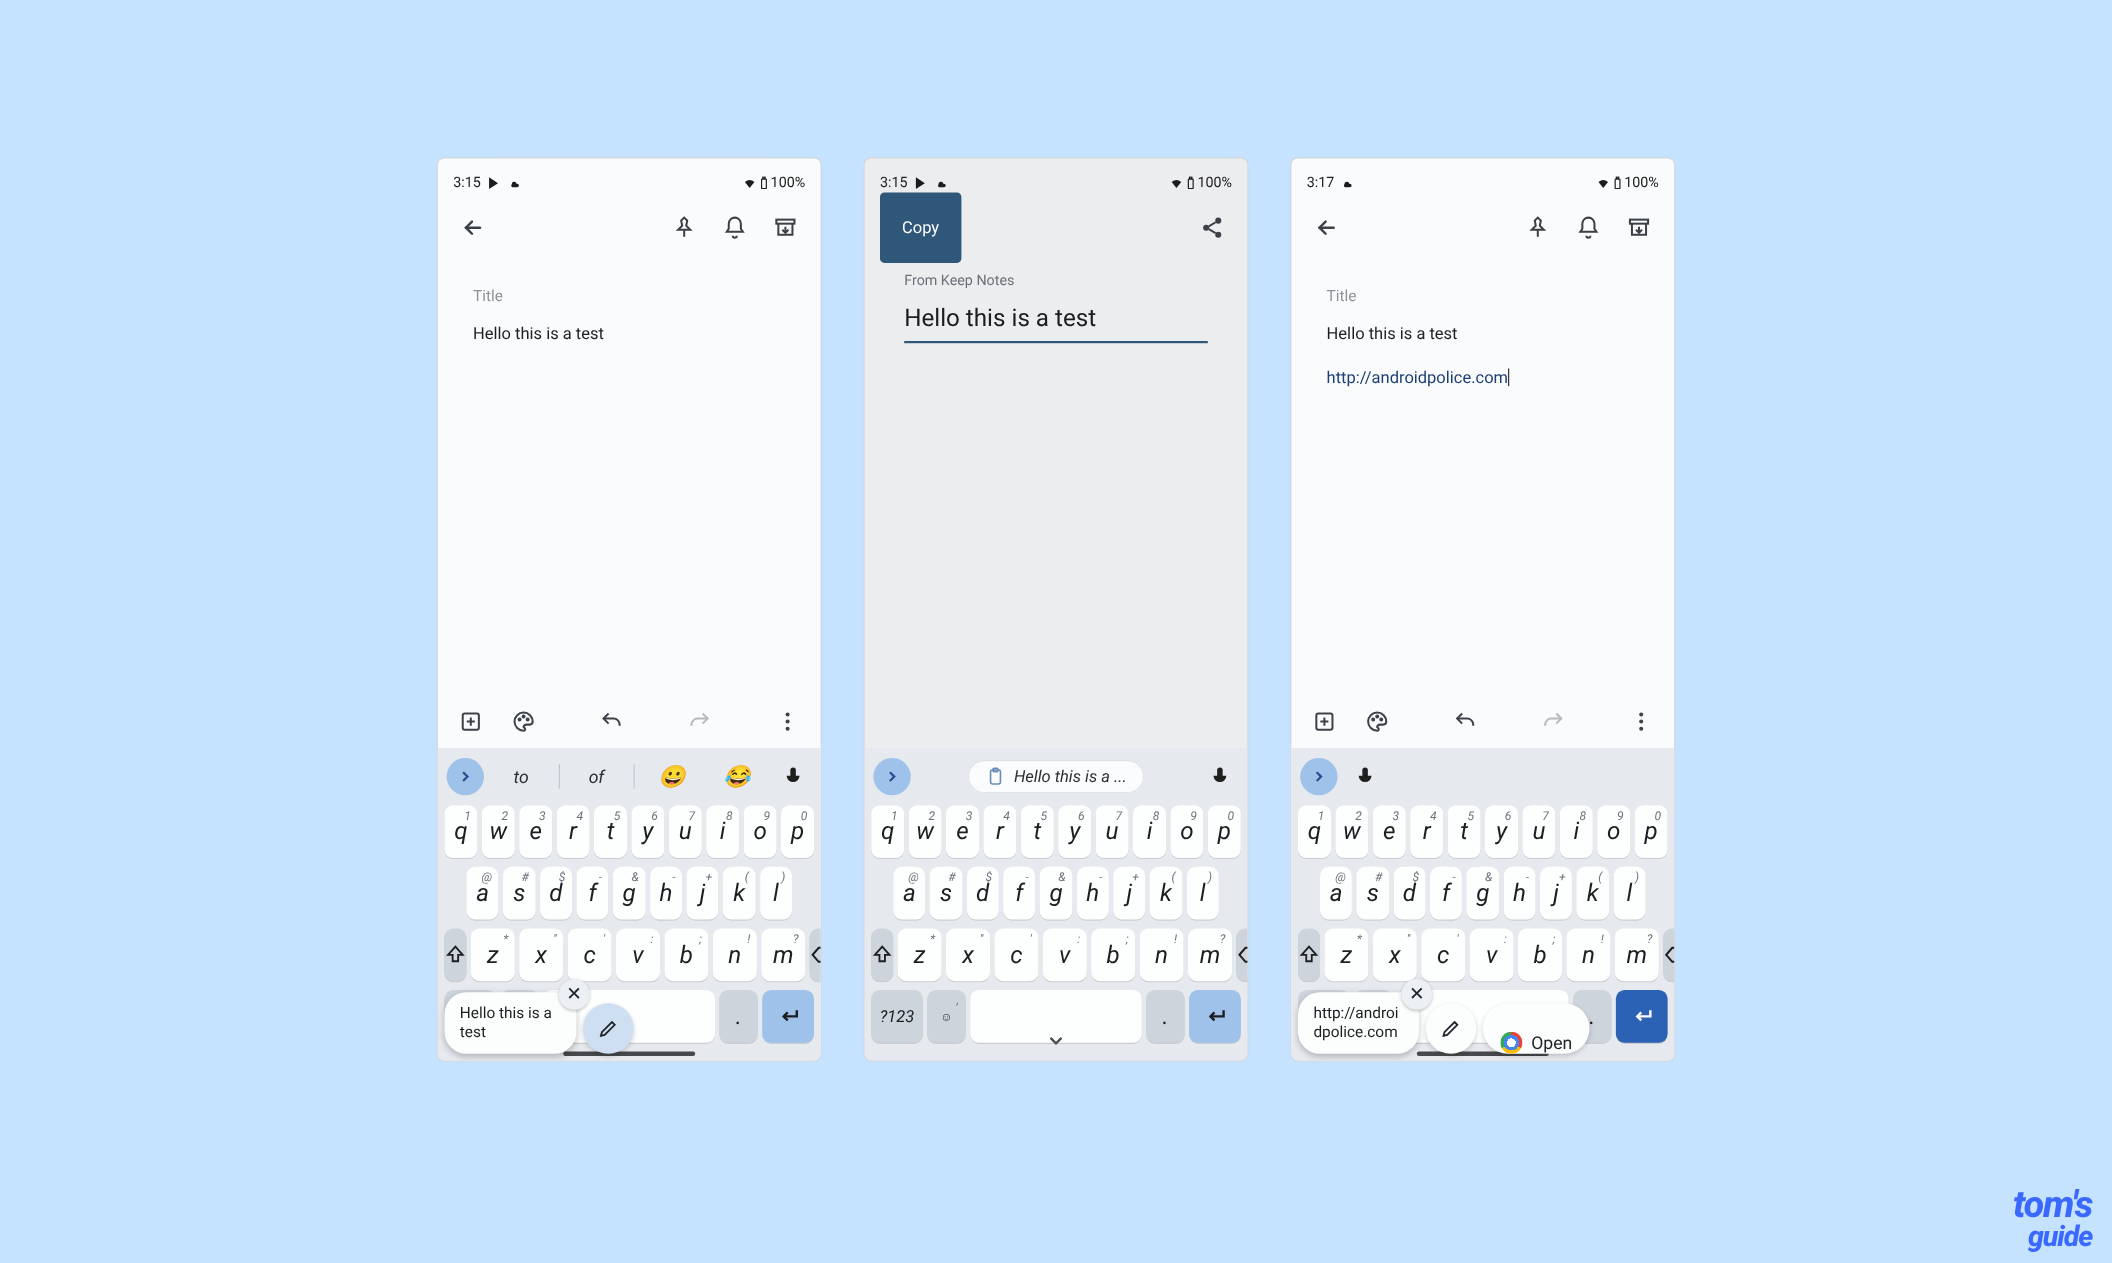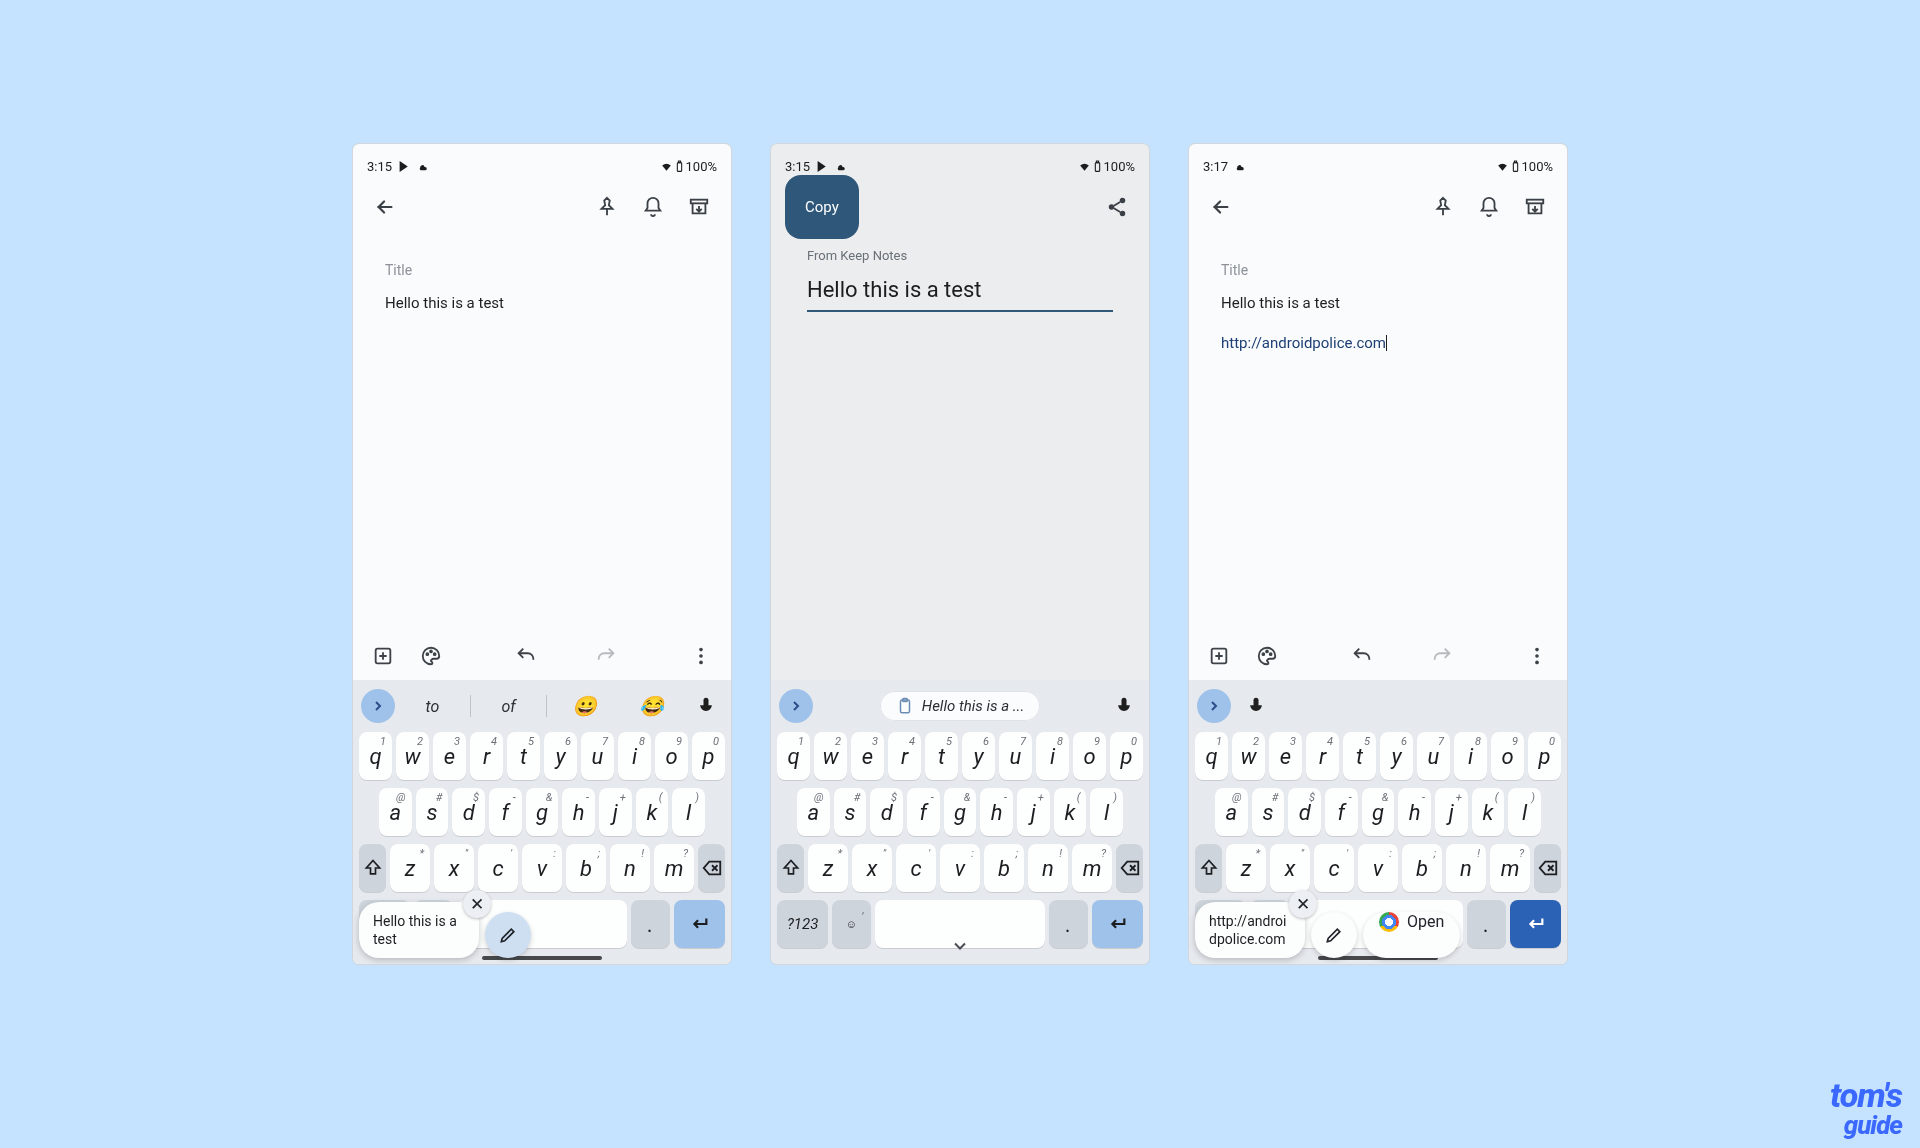--- a/index.html
+++ b/index.html
@@ -16,21 +16,21 @@
   .stage {
     width: 1400px;
     height: 860px;
     display: flex;
     gap: 40px;
     justify-content: center;
     align-items: flex-start;
   }
   .phone {
     position: relative;
-    width: 378px;
+    width: 348px;
     height: 820px;
     background: #fafbfc;
     border-radius: 6px;
     overflow: hidden;
     box-shadow: 0 0 0 1px #d0d6dc;
     display: flex;
     flex-direction: column;
   }
   .phone.p2 { background: #ecedef; }
   .phone.p3 { background: #fafbfc; }
@@ -49,21 +49,21 @@
   .statusbar .right { margin-left: auto; display: flex; align-items: center; gap: 0; }
   .micro-icon { width: 13px; height: 13px; display: inline-block; }
   .statusbar svg { display:block; }
 
   
   .toolbar { height: 54px; display: flex; align-items: center; padding: 0 10px; gap: 2px; }
   .toolbar .spacer { flex: 1; }
   .tb-btn { width: 44px; height: 44px; display:flex; align-items:center; justify-content:center; border-radius: 22px; color:#3a4046;}
   .tb-btn svg { width: 22px; height: 22px; }
 
-  .copy-btn { background:#2f5779; color:#fff; border:none; padding:23px 20px; border-radius:16px; font-size:15px; margin-left:4px; }
+  .copy-btn { background:#2f5779; color:#fff; border:none; padding:23px 20px; border-radius:4px; font-size:15px; margin-left:4px; }
 
   
   .content { padding: 6px 32px; flex: 0 0 auto; }
   .title-placeholder { color:#8c9299; font-size: 14px; font-weight: 400; margin-top: 22px; margin-bottom: 14px; }
   .note-text { color:#1d1f21; font-size: 15px; line-height: 22px; }
   .from-label { color:#6a7077; font-size: 13px; margin: 8px 4px 4px;}
   .big-note { font-size: 22px; color:#1c1d1e; padding: 10px 4px 8px; }
   .underline { border-bottom: 2px solid #2f5779; margin: 0 4px; }
 
   .url-line { color:#1d3f75; font-size: 15px; margin-top: 18px; position:relative; }
@@ -154,21 +154,21 @@
     box-shadow: 0 1px 3px rgba(0,0,0,.25);
     font-size:17px; color:#20252b;
   }
   .chip-round {
     width:46px; height:46px; border-radius:23px; background:#cfdff2;
     display:flex; align-items:center; justify-content:center; color:#20252b;
     box-shadow: 0 2px 5px rgba(0,0,0,.18);
   }
   .chip-btn {
     background:#fcfdfd; border-radius:23px; height:46px;
-    display:flex; align-items:flex-start; gap:8px; padding: 0 16px;
+    display:flex; align-items:flex-end; gap:8px; padding: 0 16px;
     box-shadow: 0 2px 5px rgba(0,0,0,.18); font-size:16px; color:#20252b;
   }
   .chrome-dot {
     width:20px; height:20px; border-radius:10px;
     background:
       radial-gradient(circle at 50% 50%, #fff 0 4px, #4285F4 4px 7px, transparent 7px),
       conic-gradient(#EA4335 0 120deg, #FBBC05 120deg 240deg, #34A853 240deg 360deg);
   }
 
   .navhandle { position:absolute; bottom:4px; left:50%; transform:translateX(-50%); width:120px; height:4px; border-radius:2px; background:#2a2c2e; opacity:.85;}

